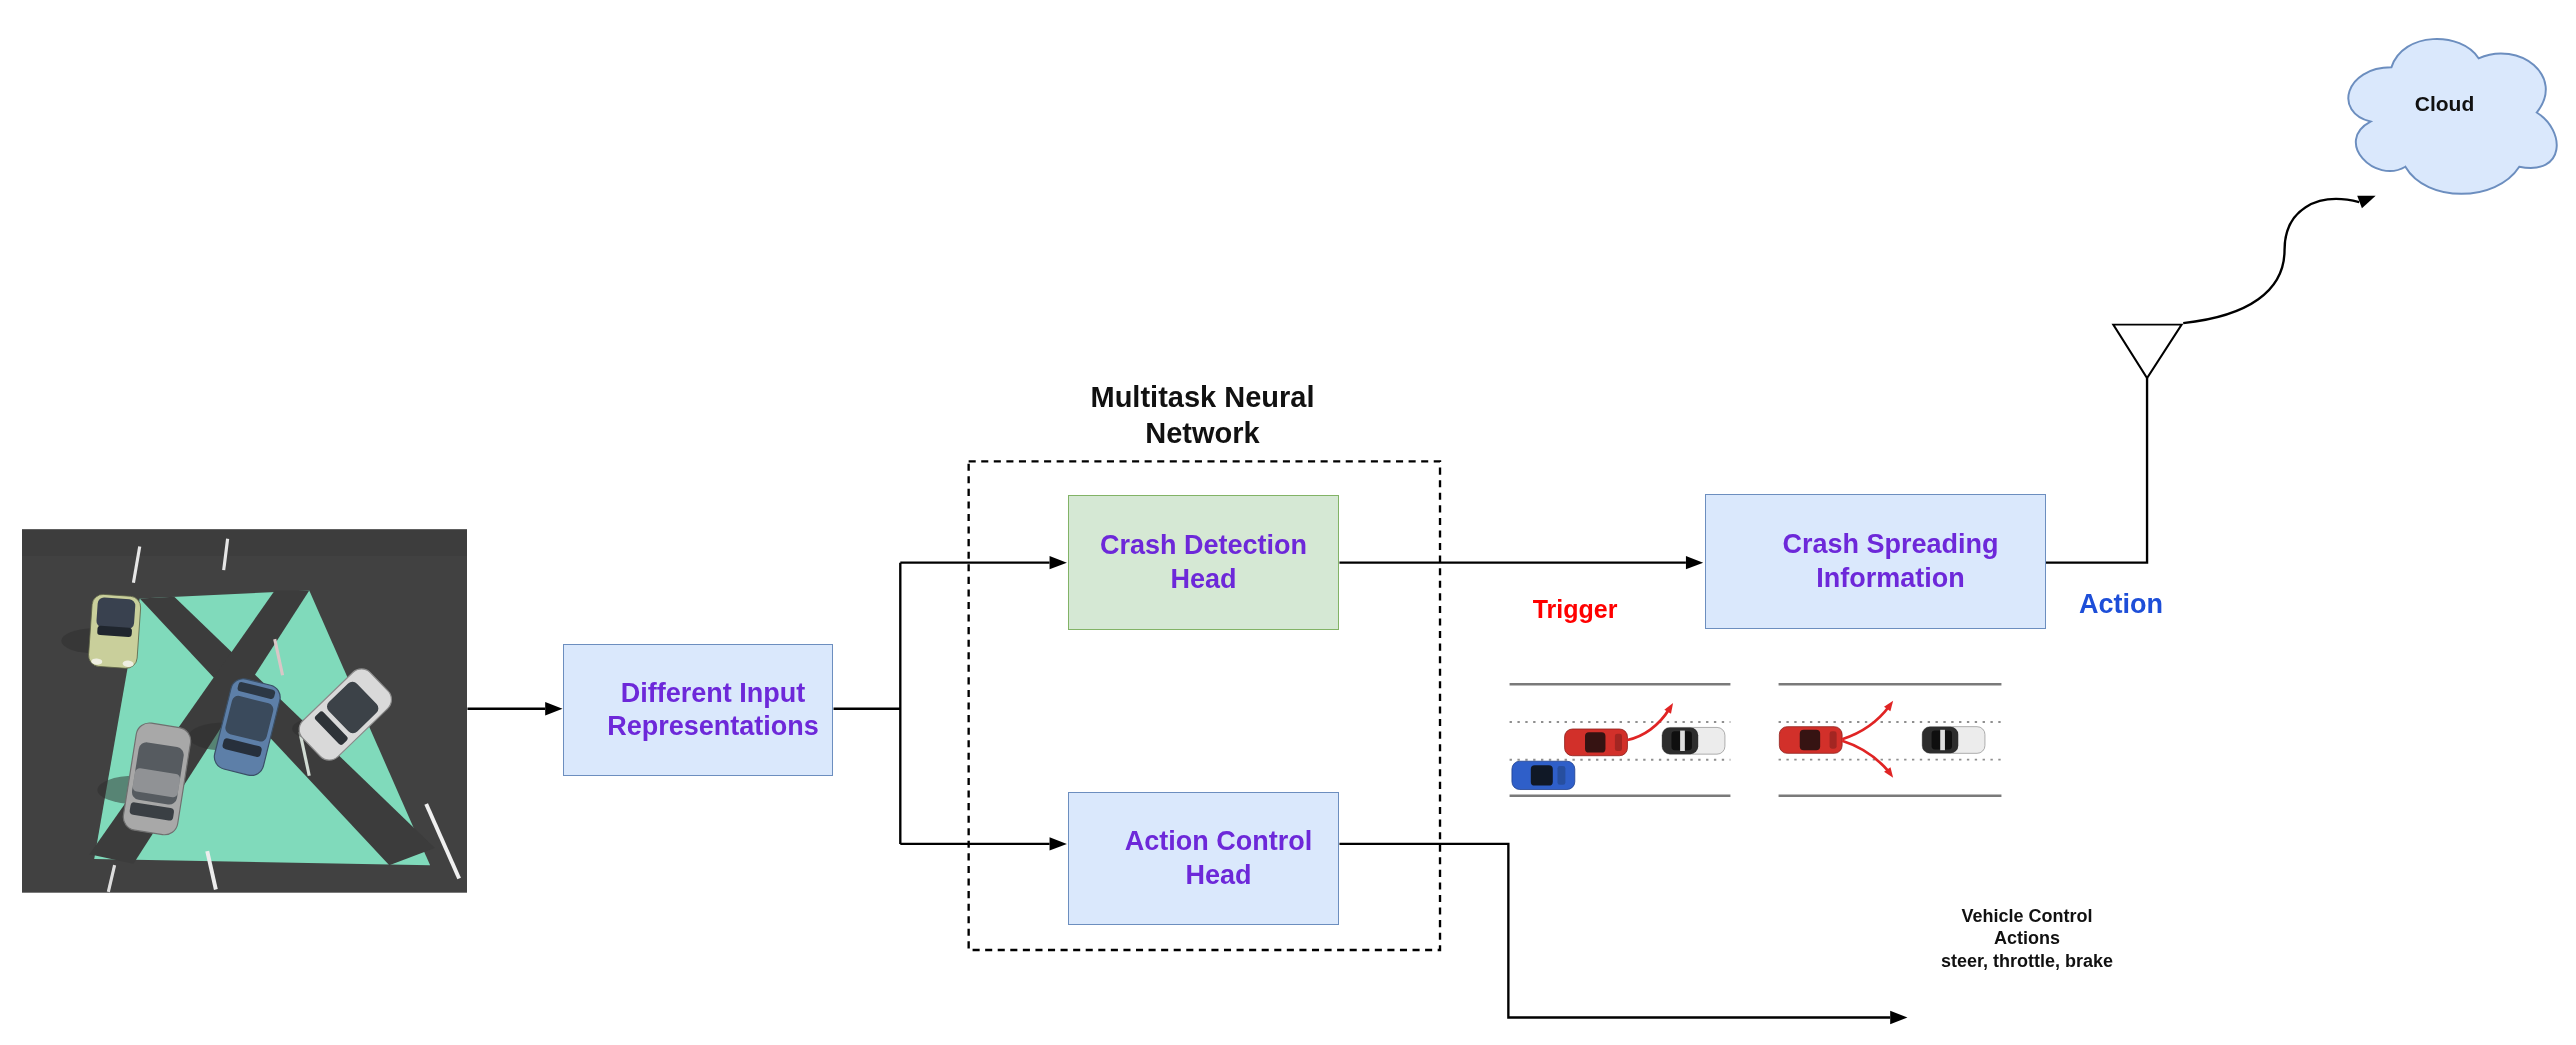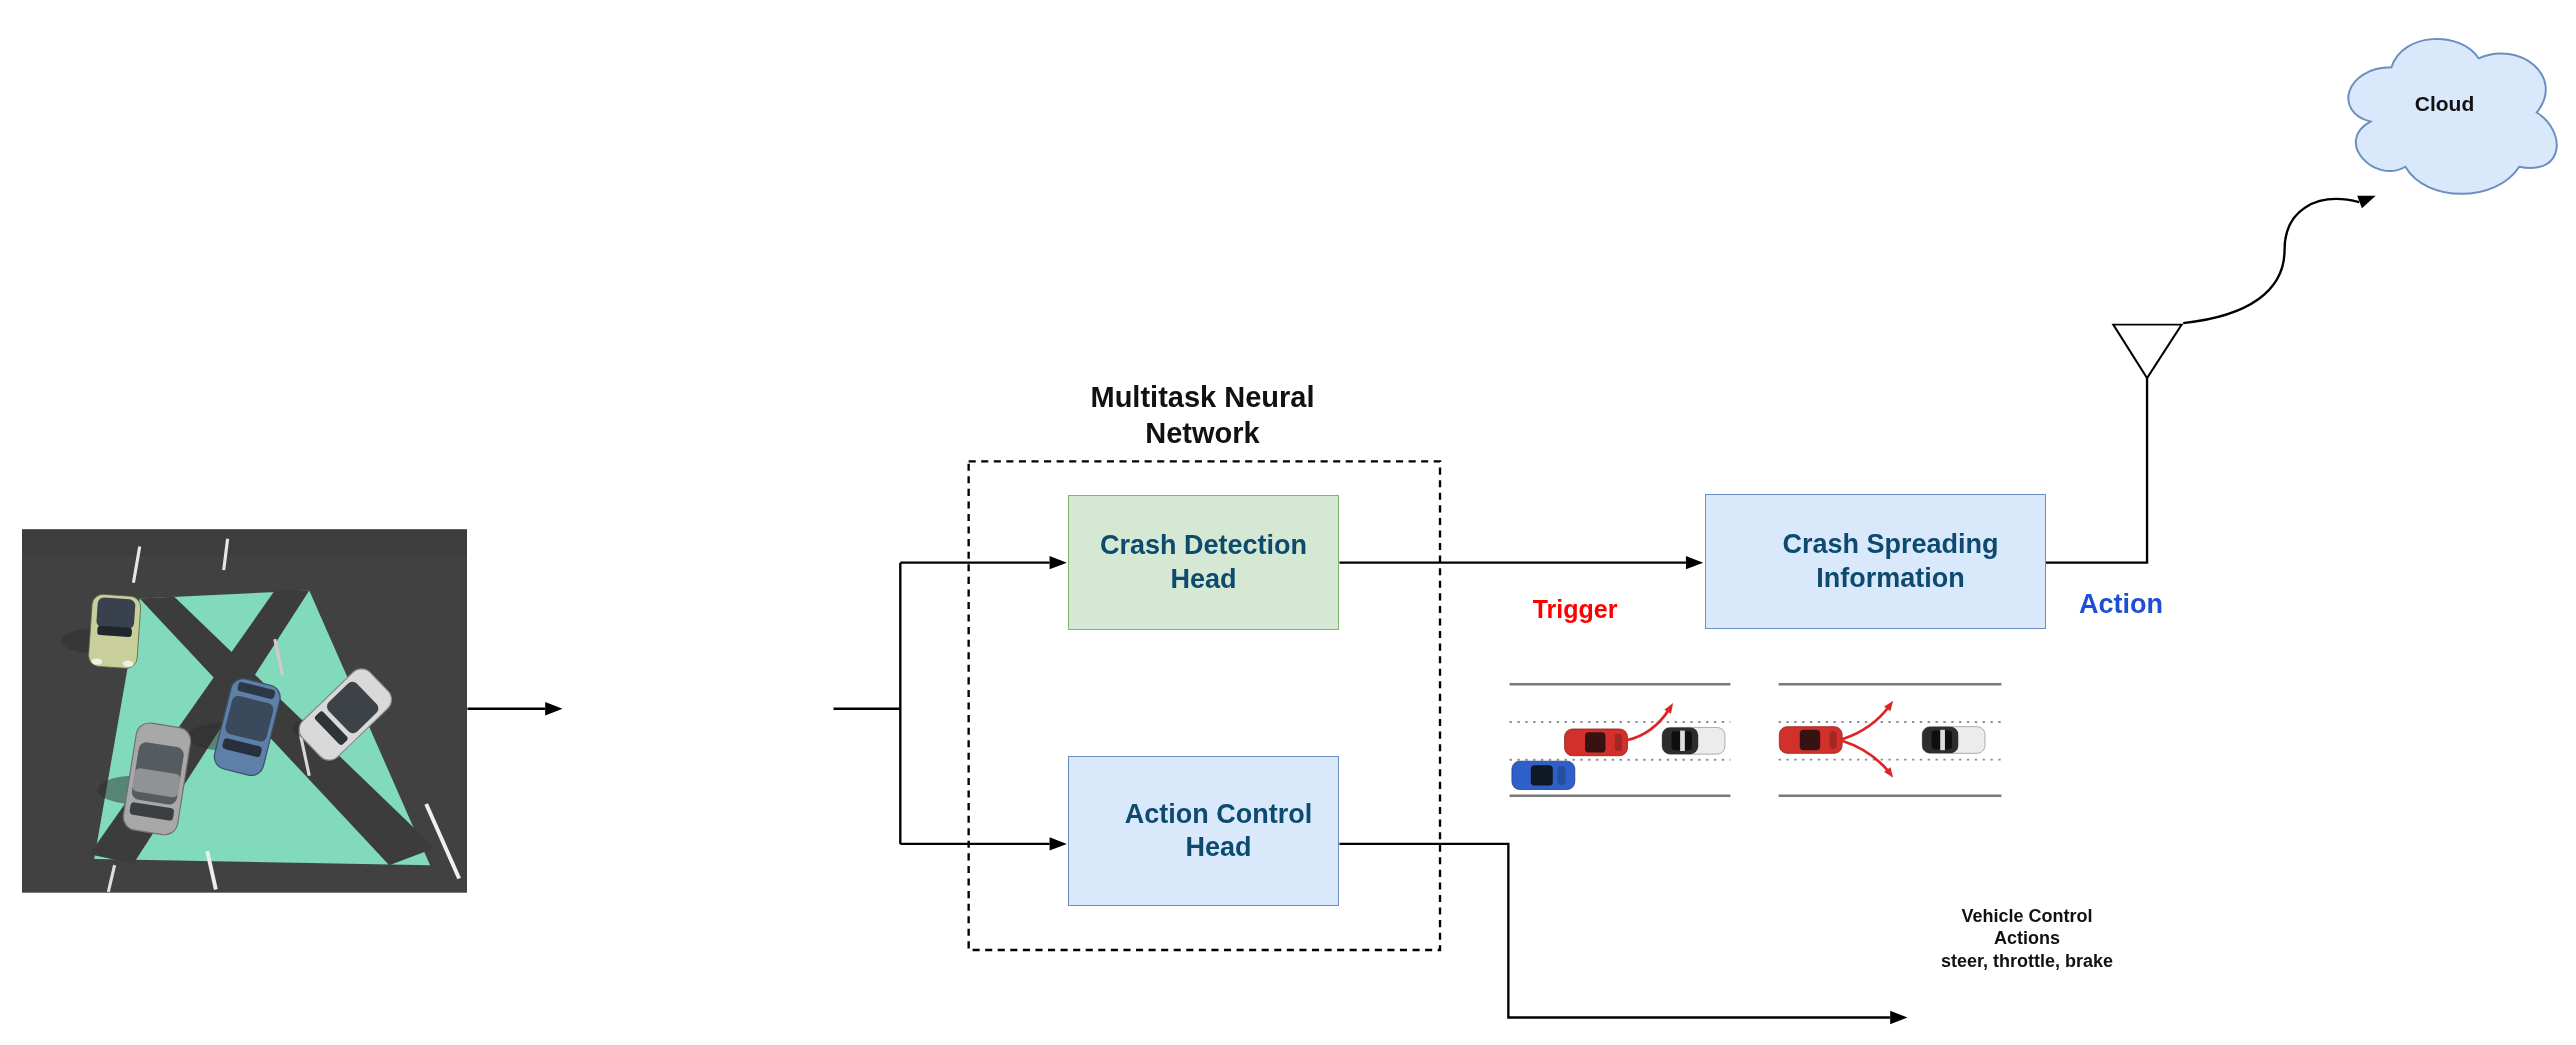--- a/index.html
+++ b/index.html
@@ -8,21 +8,21 @@
     width:2576px;height:1046px;
     background:#ffffff;
     font-family:"Liberation Sans", sans-serif;
     overflow:hidden;
   }
   .abs{position:absolute;}
   .node{
     position:absolute;
     display:flex;align-items:center;justify-content:center;
     text-align:center;
-    font-weight:700;font-size:27px;line-height:1.24;color:#0c4a6e;
+    font-weight:700;font-size:27px;line-height:1.24;color:#6d28d9;
     white-space:pre-line;
     box-sizing:border-box;
   }
   .node.blue{background:#dae8fc;border:1.6px solid #6c8ebf;padding-left:30px;}
   .node.green{background:#d5e8d4;border:1.6px solid #82b366;}
   .freelabel{
     position:absolute;text-align:center;font-weight:700;
     color:#111;white-space:pre-line;line-height:1.24;
   }
   svg{display:block;}
@@ -170,25 +170,27 @@
       <rect x="0" y="0" width="46" height="34" rx="10" fill="#2d2d2d"></rect>
       <rect x="12" y="5" width="26" height="24" rx="4" fill="#0f0f0f"></rect>
       <rect x="23" y="4" width="6" height="26" fill="#dddddd"></rect>
     </g>
     <path d="M83 79 C108 71 128 57 143 37" stroke="#e02424" stroke-width="3.5" fill="none"></path>
     <polygon points="148,30 144.5,43.4 136.4,37.6" fill="#e02424"></polygon>
     <path d="M83 81 C108 89 128 103 143 121" stroke="#e02424" stroke-width="3.5" fill="none"></path>
     <polygon points="148,128 136.4,120.4 144.6,114.6" fill="#e02424"></polygon>
   </svg>
 
+  <div class="node blue" style="left:563px;top:644px;width:270px;height:132px">Different Input
+Representations</div>
 
   <div class="node green" style="left:1068px;top:495px;width:271px;height:135px">Crash Detection
 Head</div>
 
-  <div class="node blue" style="left:1068px;top:756px;width:271px;height:150px">Action Control
+  <div class="node blue" style="left:1068px;top:792px;width:271px;height:133px">Action Control
 Head</div>
 
   <div class="node blue" style="left:1705px;top:494px;width:341px;height:135px">Crash Spreading
 Information</div>
 
   <div class="freelabel" style="left:1006px;top:380px;width:393px;font-size:29px">Multitask Neural
 Network</div>
 
   <div class="freelabel" style="left:1477px;top:594px;width:196px;font-size:25px;color:#ff0000">Trigger</div>
 

